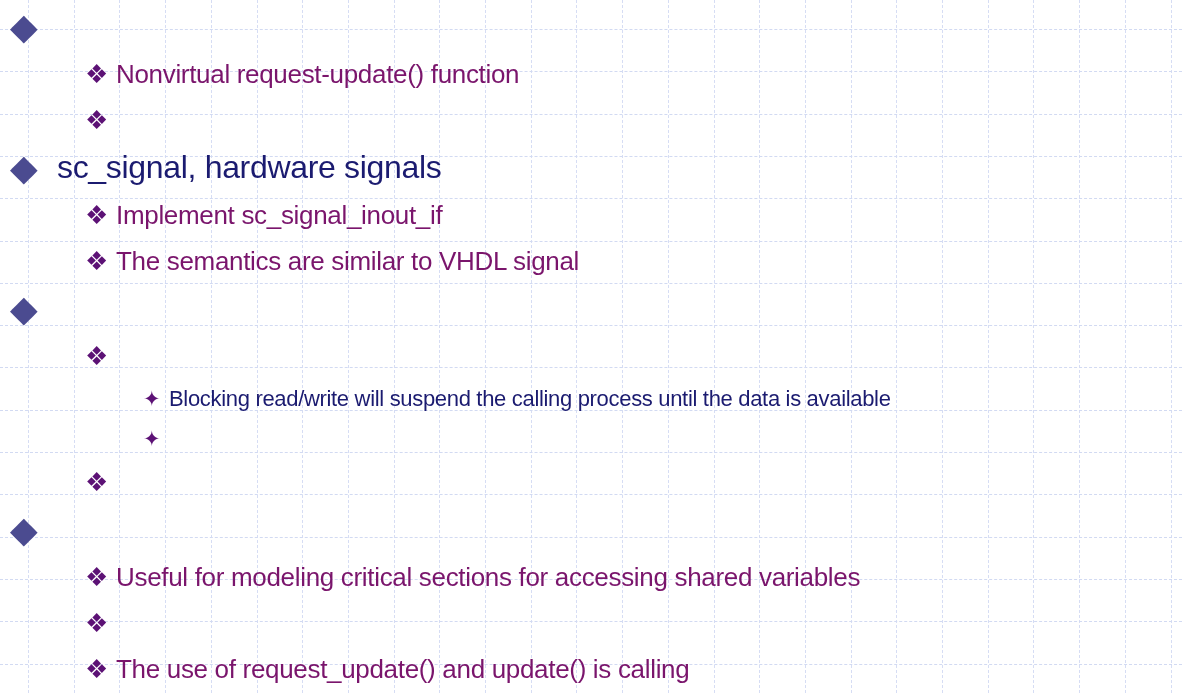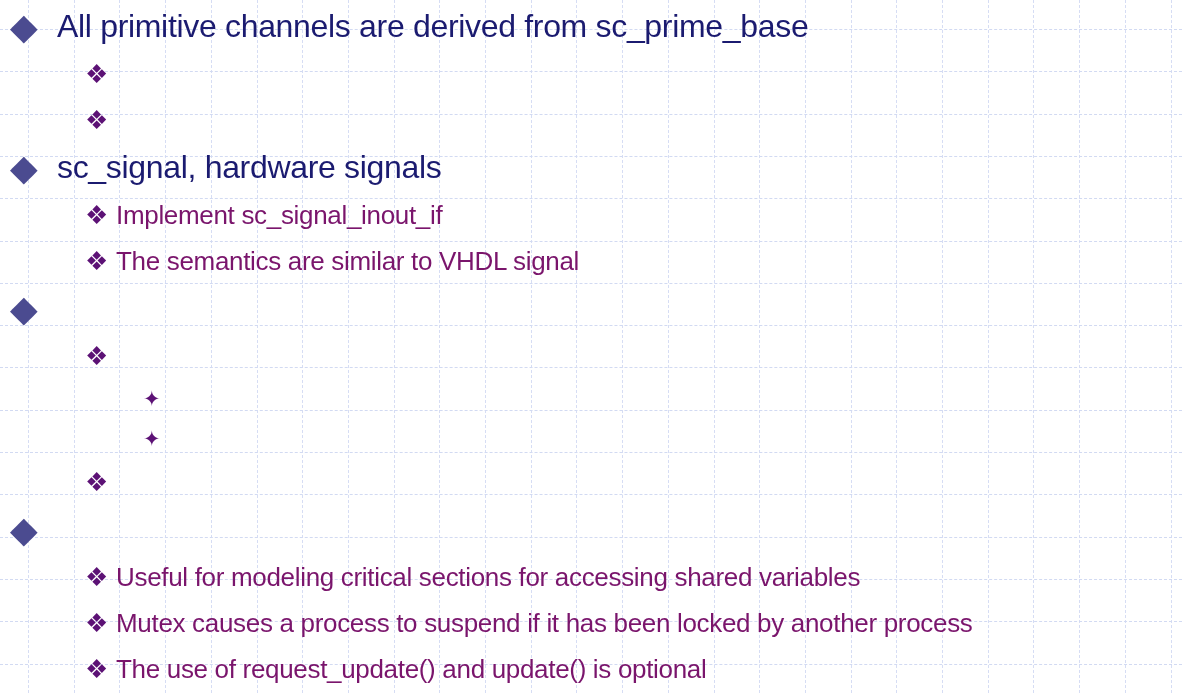--- a/index.html
+++ b/index.html
@@ -131,24 +131,24 @@
       <div class="hline" style="top: 452px;"></div>
       <div class="hline" style="top: 494.3px;"></div>
       <div class="hline" style="top: 536.6px;"></div>
       <div class="hline" style="top: 578.9px;"></div>
       <div class="hline" style="top: 621.2px;"></div>
       <div class="hline" style="top: 663.5px;"></div>
     </div>
   <div class="content" id="content">
       <div class="line lvl1">
         <span class="bullet b1">◆</span>
-        <span class="txt t1">All primitive channels are derived from sc_prime_base</span>
       </div>
       <div class="line lvl2">
         <span class="bullet b2">❖</span>
+        <span class="txt t2">Nonvirtual request-update() function</span>
       </div>
       <div class="line lvl2">
         <span class="bullet b2">❖</span>
       </div>
       <div class="line lvl1">
         <span class="bullet b1">◆</span>
         <span class="txt t1">sc_signal, hardware signals</span>
       </div>
       <div class="line lvl2">
         <span class="bullet b2">❖</span>
@@ -159,36 +159,36 @@
         <span class="txt t2">The semantics are similar to VHDL signal</span>
       </div>
       <div class="line lvl1">
         <span class="bullet b1">◆</span>
       </div>
       <div class="line lvl2">
         <span class="bullet b2">❖</span>
       </div>
       <div class="line lvl3">
         <span class="bullet b3">✦</span>
+        <span class="txt t3">Blocking read/write will suspend the calling process until the data is available</span>
       </div>
       <div class="line lvl3">
         <span class="bullet b3">✦</span>
       </div>
       <div class="line lvl2">
         <span class="bullet b2">❖</span>
       </div>
       <div class="line lvl1">
         <span class="bullet b1">◆</span>
       </div>
       <div class="line lvl2">
         <span class="bullet b2">❖</span>
         <span class="txt t2">Useful for modeling critical sections for accessing shared variables</span>
       </div>
       <div class="line lvl2">
         <span class="bullet b2">❖</span>
-        <span class="txt t2">Mutex causes a process to suspend if it has been locked by another process</span>
       </div>
       <div class="line lvl2">
         <span class="bullet b2">❖</span>
-        <span class="txt t2">The use of request_update() and update() is optional</span>
+        <span class="txt t2">The use of request_update() and update() is calling</span>
       </div>
     </div>
 </div>
 
 </body></html>

